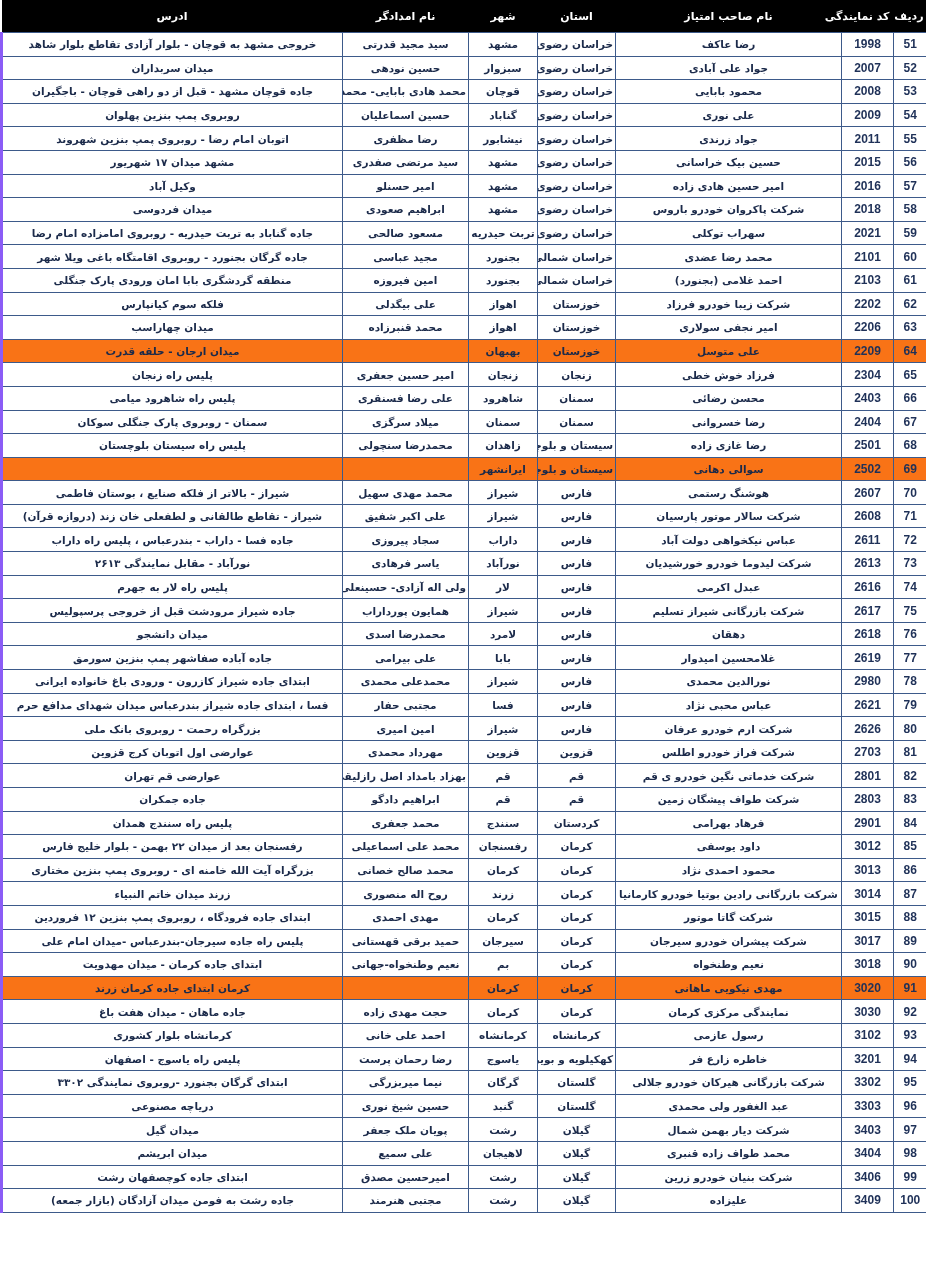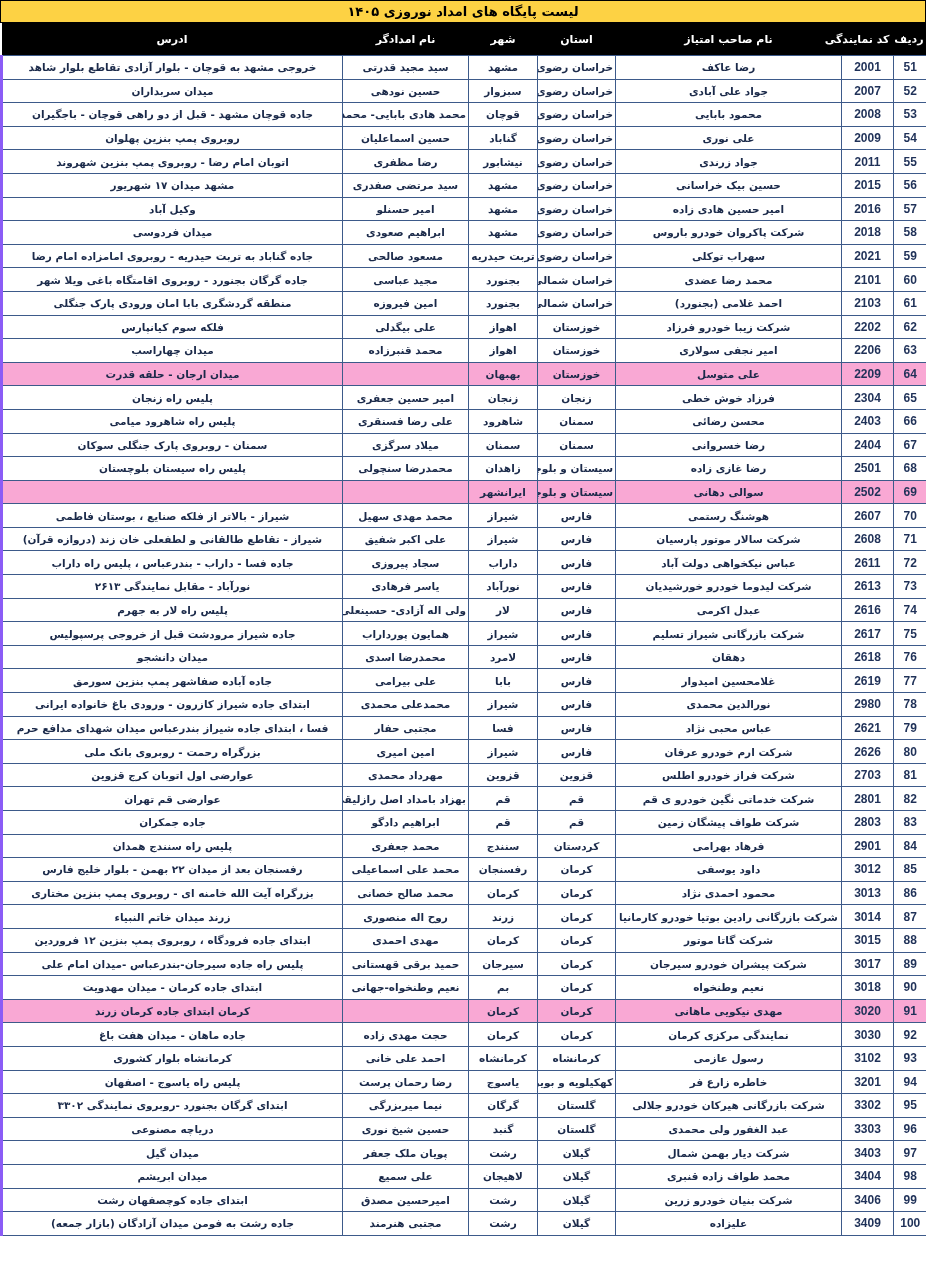--- a/index.html
+++ b/index.html
@@ -22,29 +22,28 @@
     background:#000; color:#fff; font-weight:bold; font-size:11px; height:32px;
     padding:0 4px; text-align:center; border:none; white-space:nowrap;
   }
   thead th.h-row, thead th.h-code { text-align:right; }
   tbody td {
     height:23.6px; border:1px solid #3d5a8a; font-size:10.5px; font-weight:bold;
     color:#1b2a4a; text-align:center; padding:0 2px; white-space:nowrap; overflow:hidden;
     box-sizing:border-box;
   }
   tbody td.num { font-family:"Liberation Sans", sans-serif; font-size:12px; color:#1f3158; }
-  tbody tr.hl td { background:#f9a8d4; }
+  tbody tr.hl td { background:#f97316; }
   tbody tr td:last-child { border-left:3px solid #8b5cf6; }
   tbody tr td:first-child { border-right:2px solid #1d4ed8; }
 </style>
 </head>
 <body>
 
 <div class="sheet">
-  <div class="title-bar">لیست پایگاه های امداد نوروزی ۱۴۰۵</div>
   <table>
     <colgroup>
       <col class="c-row">
         <col class="c-code">
         <col class="c-owner">
         <col class="c-prov">
         <col class="c-city">
         <col class="c-helper">
         <col class="c-addr">
     </colgroup>
@@ -55,21 +54,21 @@
         <th>نام صاحب امتیاز</th>
         <th>استان</th>
         <th>شهر</th>
         <th>نام امدادگر</th>
         <th>ادرس</th>
       </tr>
     </thead>
     <tbody id="tbody">
         <tr>
           <td class="num">51</td>
-          <td class="num">2001</td>
+          <td class="num">1998</td>
           <td>رضا عاکف</td>
           <td>خراسان رضوی</td>
           <td>مشهد</td>
           <td>سید مجید قدرتی</td>
           <td>خروجی مشهد به قوچان - بلوار آزادی تقاطع بلوار شاهد</td>
         </tr>
         <tr>
           <td class="num">52</td>
           <td class="num">2007</td>
           <td>جواد علی آبادی</td>

